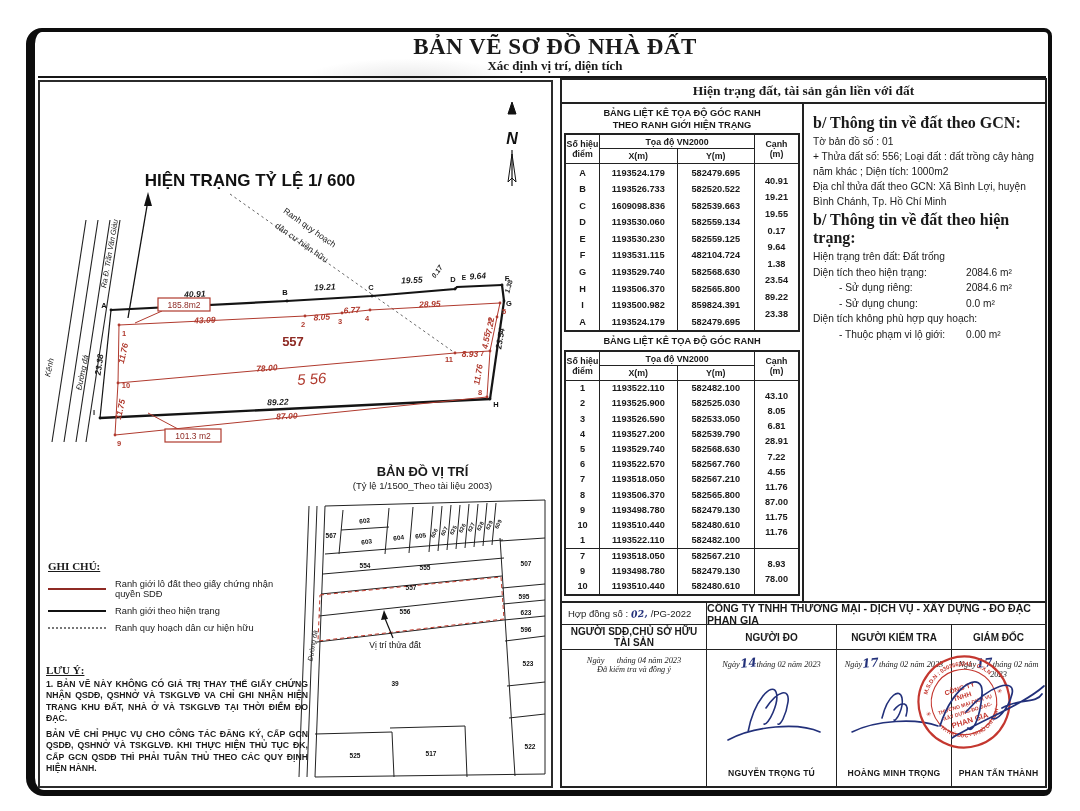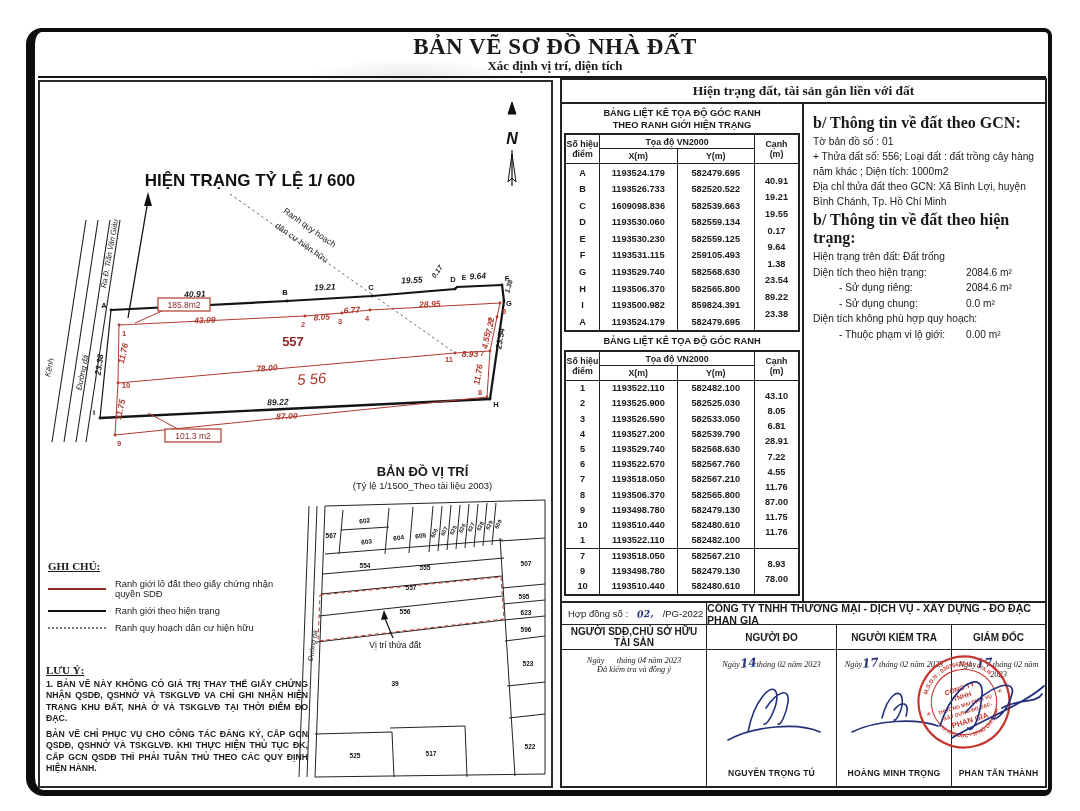--- a/index.html
+++ b/index.html
@@ -47,21 +47,21 @@
 .ct-x{width:77.5px;border-right:1px solid #222}
 .ct-y{width:77.5px;border-right:1.5px solid #222}
 .ct-e{flex:1}
 .info-stitle{font-family:"Liberation Serif",serif;font-weight:bold;font-size:16px;margin:2px 0 3px}
 .info-row{display:flex;font-size:10.2px;line-height:1.42;margin-bottom:1px}
 .info-row .t{flex:1}
 .info-row .v{width:72px;flex:none}
 .info-row.ind .t{padding-left:26px}
 .sig{position:absolute;left:0;right:0;bottom:0;height:185px;border-top:2px solid #222;font-size:10px}
 .sig-row1{height:22px;display:flex;border-bottom:1.5px solid #222}
-.sig-contract{width:145px;border-right:1.5px solid #222;display:flex;align-items:center;padding-left:6px;font-size:9.5px;gap:9px}
+.sig-contract{width:145px;border-right:1.5px solid #222;display:flex;align-items:center;padding-left:6px;font-size:9.5px;gap:3px}
 .hand{font-family:"DejaVu Serif",serif;font-style:italic;color:#22307a;font-weight:bold;display:inline-block;transform:rotate(-5deg)}
 .sig-company{flex:1;display:flex;align-items:center;justify-content:center;font-weight:bold;font-size:10.6px}
 .sig-row2{height:25px;display:flex;border-bottom:1.5px solid #222;text-align:center;font-weight:bold}
 .sig-row2 div{display:flex;align-items:center;justify-content:center;font-size:10px}
 .sig-row3{position:relative;height:136px;display:flex}
 .sc1{width:145px;border-right:1.5px solid #222}
 .sc2{width:130px;border-right:1.5px solid #222}
 .sc3{width:115px;border-right:1.5px solid #222}
 .sc4{flex:1}
 .sig-row3>div{position:relative;text-align:center}
@@ -370,21 +370,21 @@
                 <div class="c" style="height:16.6px">1193506.370</div>
                 <div class="c" style="height:16.6px">1193500.982</div>
                 <div class="c" style="height:16.6px">1193524.179</div>
               </div>
               <div class="ct-col ct-y">
                 <div class="c" style="height:16.6px">582479.695</div>
                 <div class="c" style="height:16.6px">582520.522</div>
                 <div class="c" style="height:16.6px">582539.663</div>
                 <div class="c" style="height:16.6px">582559.134</div>
                 <div class="c" style="height:16.6px">582559.125</div>
-                <div class="c" style="height:16.6px">259105.493</div>
+                <div class="c" style="height:16.6px">482104.724</div>
                 <div class="c" style="height:16.6px">582568.630</div>
                 <div class="c" style="height:16.6px">582565.800</div>
                 <div class="c" style="height:16.6px">859824.391</div>
                 <div class="c" style="height:16.6px">582479.695</div>
               </div>
               <div class="ct-col ct-e" style="padding-top:8.3px">
                 <div class="c" style="height:16.6px">40.91</div>
                 <div class="c" style="height:16.6px">19.21</div>
                 <div class="c" style="height:16.6px">19.55</div>
                 <div class="c" style="height:16.6px">0.17</div>

